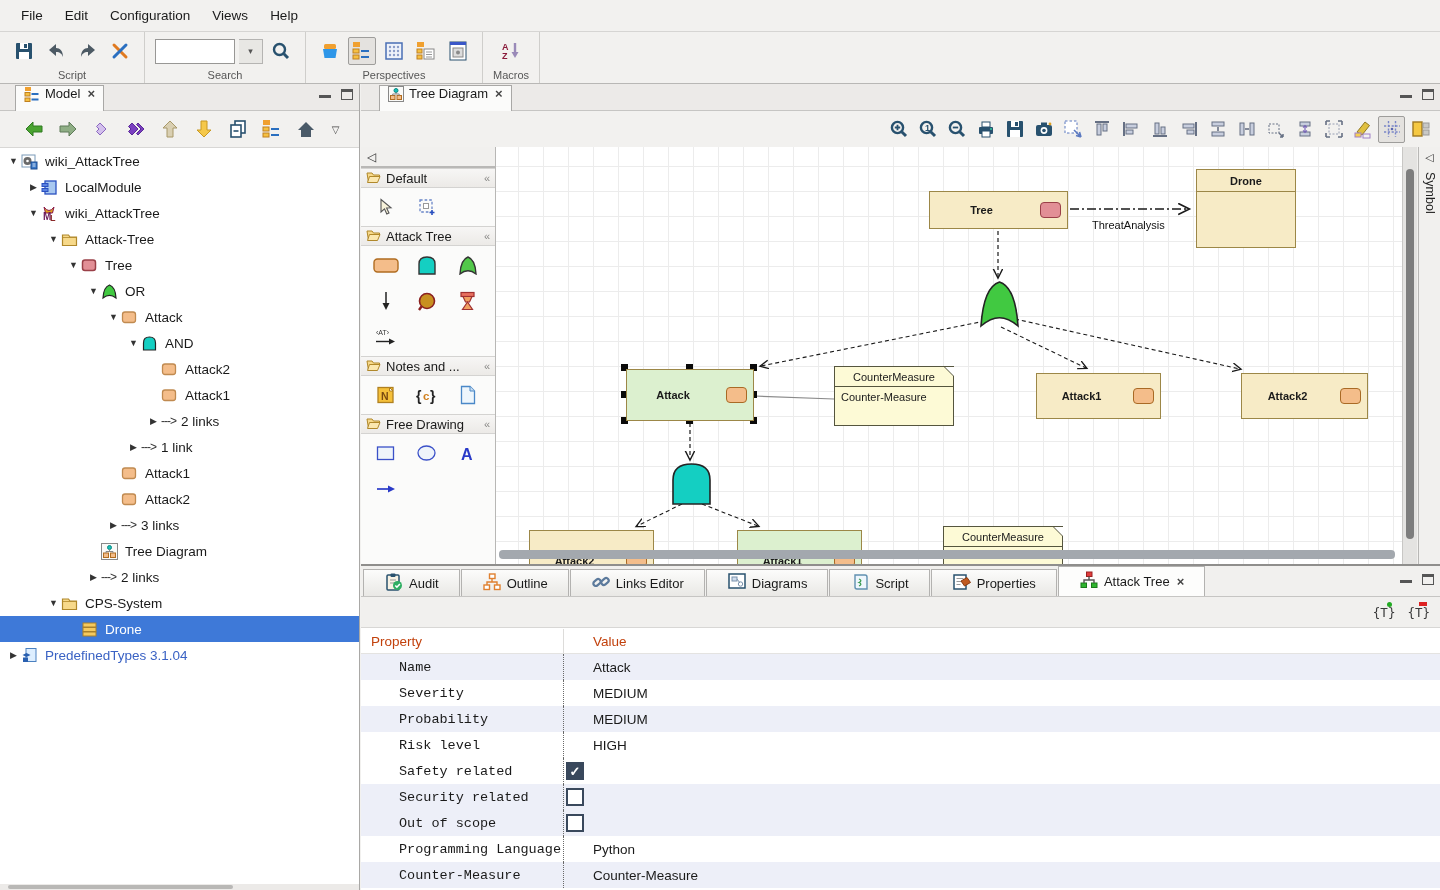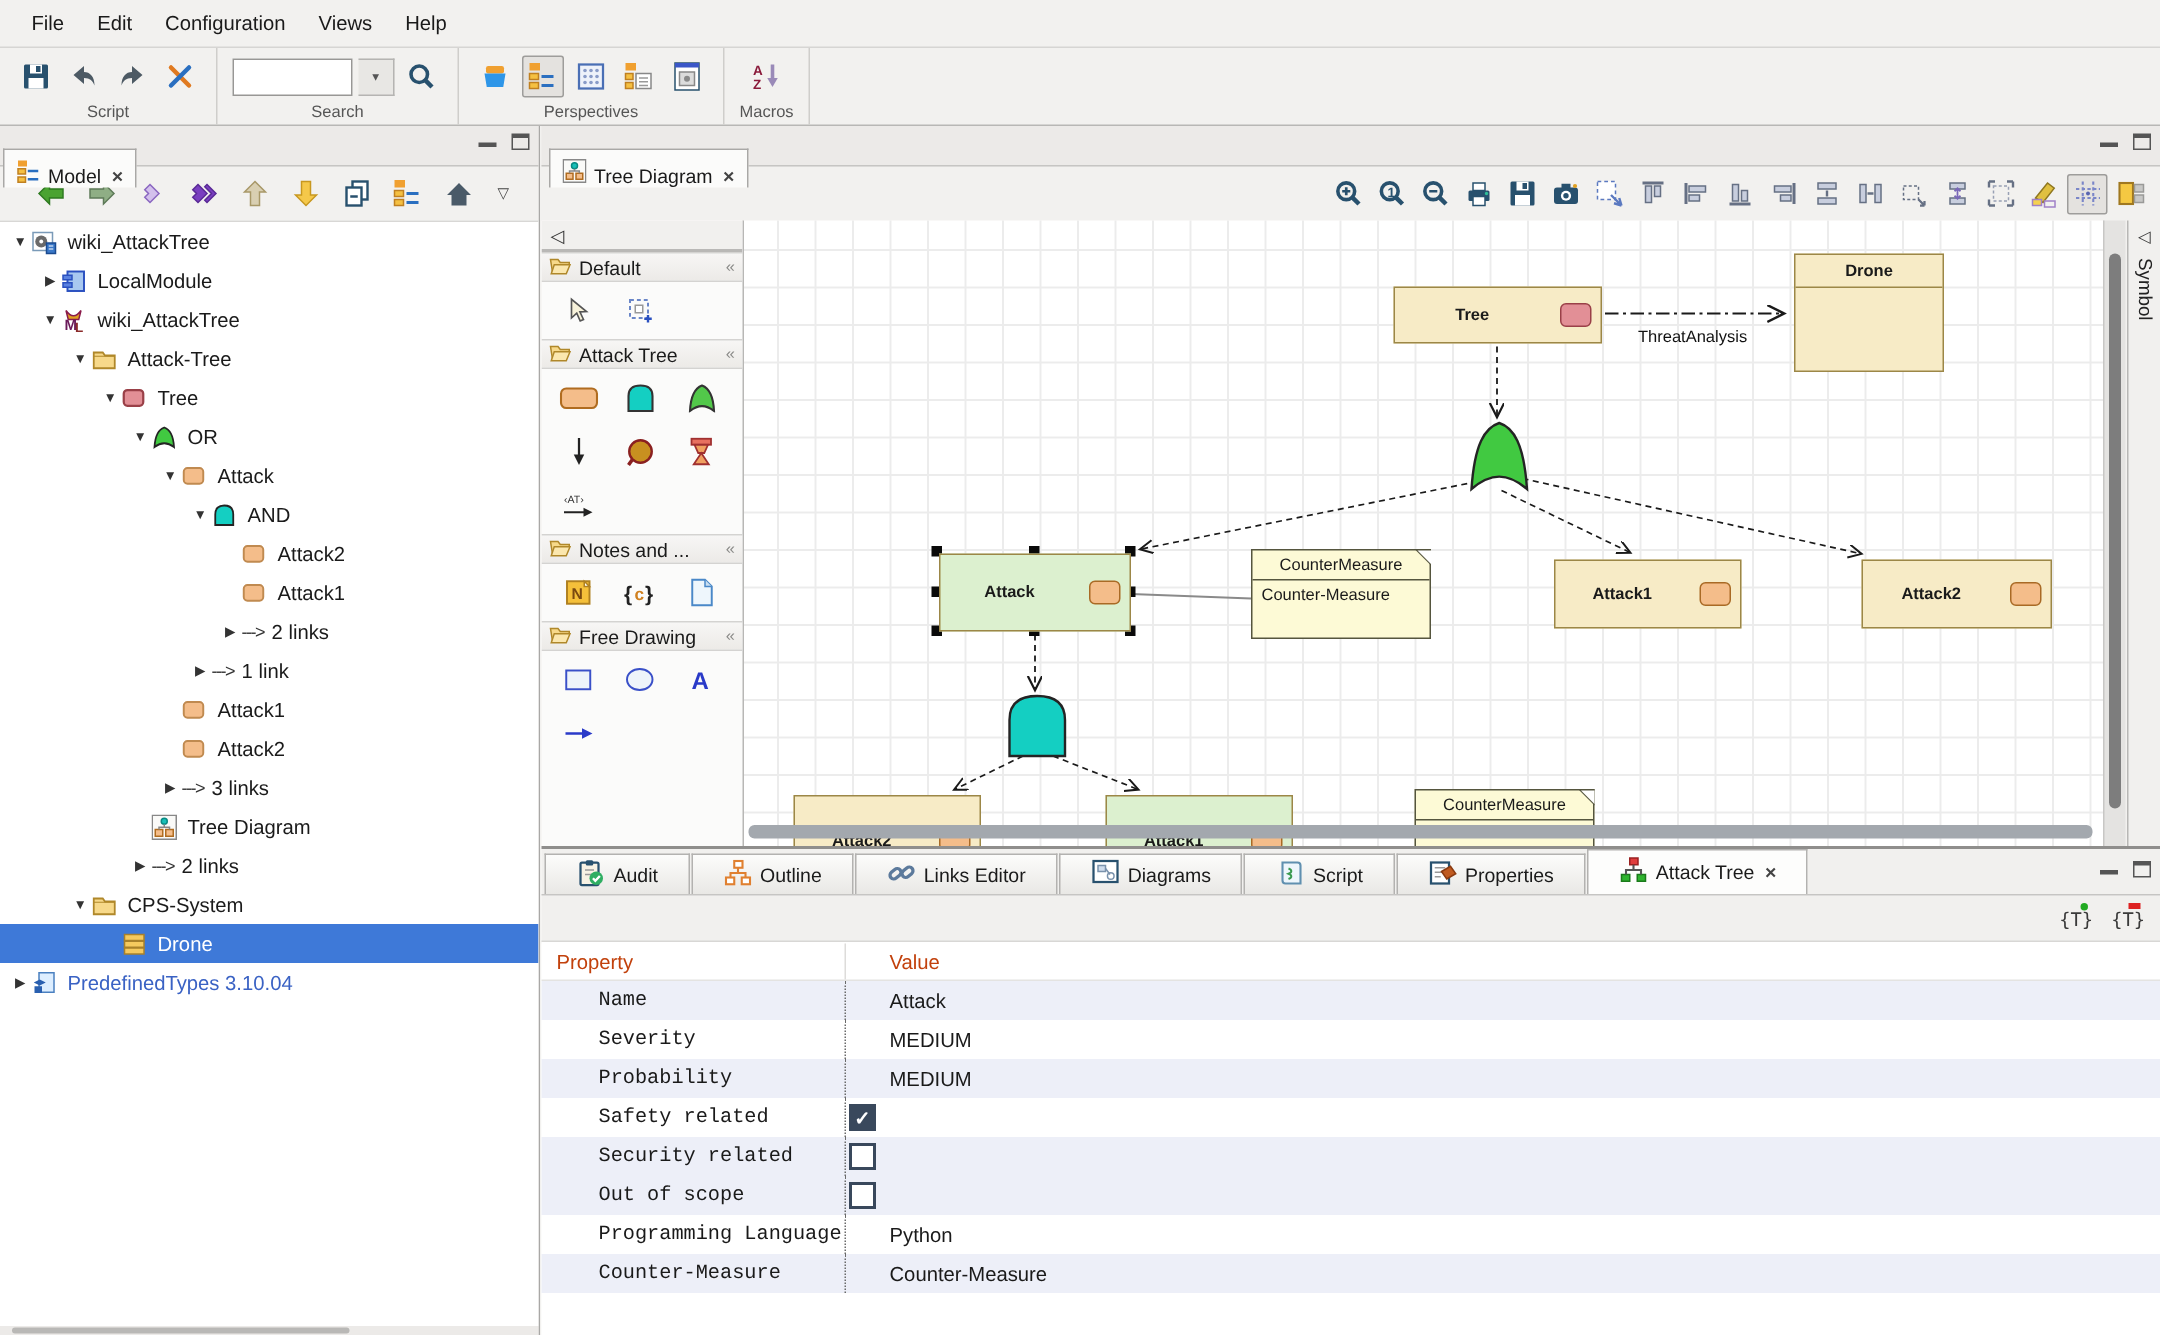--- a/index.html
+++ b/index.html
@@ -20,22 +20,22 @@
   .tb-btn.selected { background:#e4e2df; border:1px solid #9e9d9b; }
   .search-box { width:80px; height:25px; background:#fff; border:1px solid #989795; }
   .dd-btn { width:24px; height:25px; background:#e8e7e4; border:1px solid #b5b4b2; border-left:none;
     display:flex; align-items:center; justify-content:center; font-size:9px; color:#555; }
 
   
   .left-panel { position:absolute; left:0; top:84px; width:360px; height:806px; background:#f2f1ef; border-right:1px solid #a9a8a6; }
   .right-area { position:absolute; left:361px; top:84px; width:1079px; height:806px; }
 
   .tab-row { position:relative; height:27px; background:#eceae8; border-bottom:1px solid #c6c5c3; }
-  .tab { position:absolute; top:15px; height:26px; background:#fbfbfa; border:1px solid #a9a8a6; border-bottom:none;
-    display:flex; align-items:flex-end; gap:5px; padding:0 8px; font-size:13px; }
+  .tab { position:absolute; top:1px; height:26px; background:#fbfbfa; border:1px solid #a9a8a6; border-bottom:none;
+    display:flex; align-items:flex-start; gap:5px; padding:0 8px; font-size:13px;margin-left:13px; }
   .tab-close { font-size:13px; font-weight:bold; color:#444; margin-left:2px; }
   .minmax { position:absolute; right:6px; top:5px; display:flex; gap:10px; }
   .mm-min { width:12px; height:9px; border-bottom:3px solid #555; }
   .mm-max { width:12px; height:11px; border:1px solid #555; border-top:3px solid #555; }
 
   .panel-toolbar { height:36px; background:#f2f1ef; display:flex; align-items:center; }
 
   
   .tree-area { position:absolute; left:0; top:63px; width:359px; height:737px; background:#fff; overflow:hidden; border-top:1px solid #d8d7d5; }
   .tree-row { height:26px; display:flex; align-items:center; font-size:13.5px; white-space:nowrap; }
@@ -452,21 +452,21 @@
           </svg></span>
         <span>Drone</span>
       </div>
       <div class="tree-row blue" style="padding-left: 6px;">
         <span class="tw">▶</span>
         <span class="ticon"><svg width="17" height="17" viewBox="0 0 17 17">
             <rect x="5" y="1.5" width="10" height="13" fill="#ddeeff" stroke="#4a80c0"></rect>
             <path d="M1.5 8 l4-2 4 2 -4 2 Z" fill="#2a60b0"></path>
             <rect x="2" y="10.5" width="5" height="4.5" fill="#2a60b0"></rect>
           </svg></span>
-        <span>PredefinedTypes 3.10.04</span>
+        <span>PredefinedTypes 3.1.04</span>
       </div>
     </div>
   <div class="hscroll-left">
       <div class="thumb"></div>
     </div>
 </div>
 
 <div class="right-area">
   <div class="tab-row">
     <div class="tab" style="left:5px;">
@@ -937,20 +937,24 @@
           </div>
           <div class="pt-row">
             <div class="c1">Severity</div>
             <div class="c2">MEDIUM</div>
           </div>
           <div class="pt-row alt">
             <div class="c1">Probability</div>
             <div class="c2">MEDIUM</div>
           </div>
           <div class="pt-row">
+            <div class="c1">Risk level</div>
+            <div class="c2">HIGH</div>
+          </div>
+          <div class="pt-row">
             <div class="c1">Safety related</div>
             <div class="c2 cb">
               <span class="cbx checked">✓</span>
             </div>
           </div>
           <div class="pt-row alt">
             <div class="c1">Security related</div>
             <div class="c2 cb">
               <span class="cbx"></span>
             </div>

